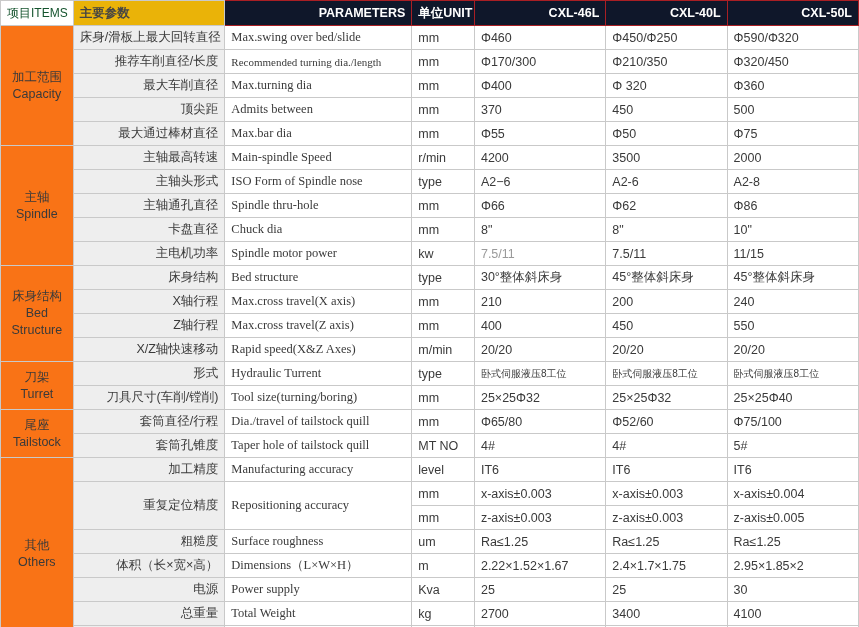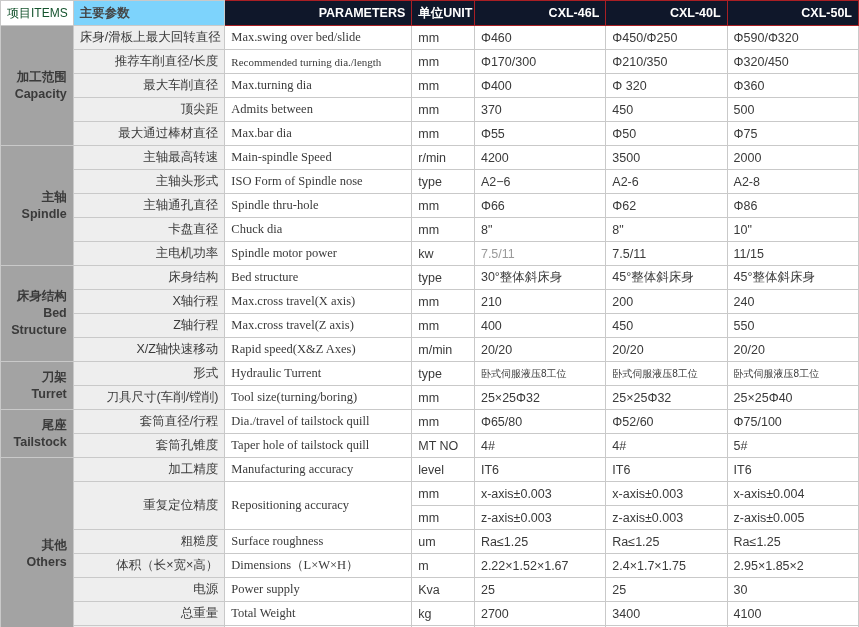--- a/index.html
+++ b/index.html
@@ -39,32 +39,32 @@
   }
   tr.head td.items {
     background: #ffffff;
     color: #14532d;
     border: 1px solid #c9c9c9;
     font-weight: normal;
     text-align: center;
     font-size: 12px;
   }
   tr.head td.param-cn {
-    background: #7dd3fc;
+    background: #eab308;
     color: #444;
     border: 1px solid #c9c9c9;
     font-weight: bold;
     text-align: left;
   }
   
   td.group {
-    background: #a3a3a3;
+    background: #f97316;
     color: #4a4a4a;
-    font-weight: bold;
-    text-align: right;
+    font-weight: normal;
+    text-align: center;
     font-size: 12.5px;
     line-height: 1.35;
     white-space: normal;
   }
   td.cn {
     background: #eeeeee;
     color: #4a4a4a;
     text-align: right;
     font-size: 12.5px;
     white-space: normal;

